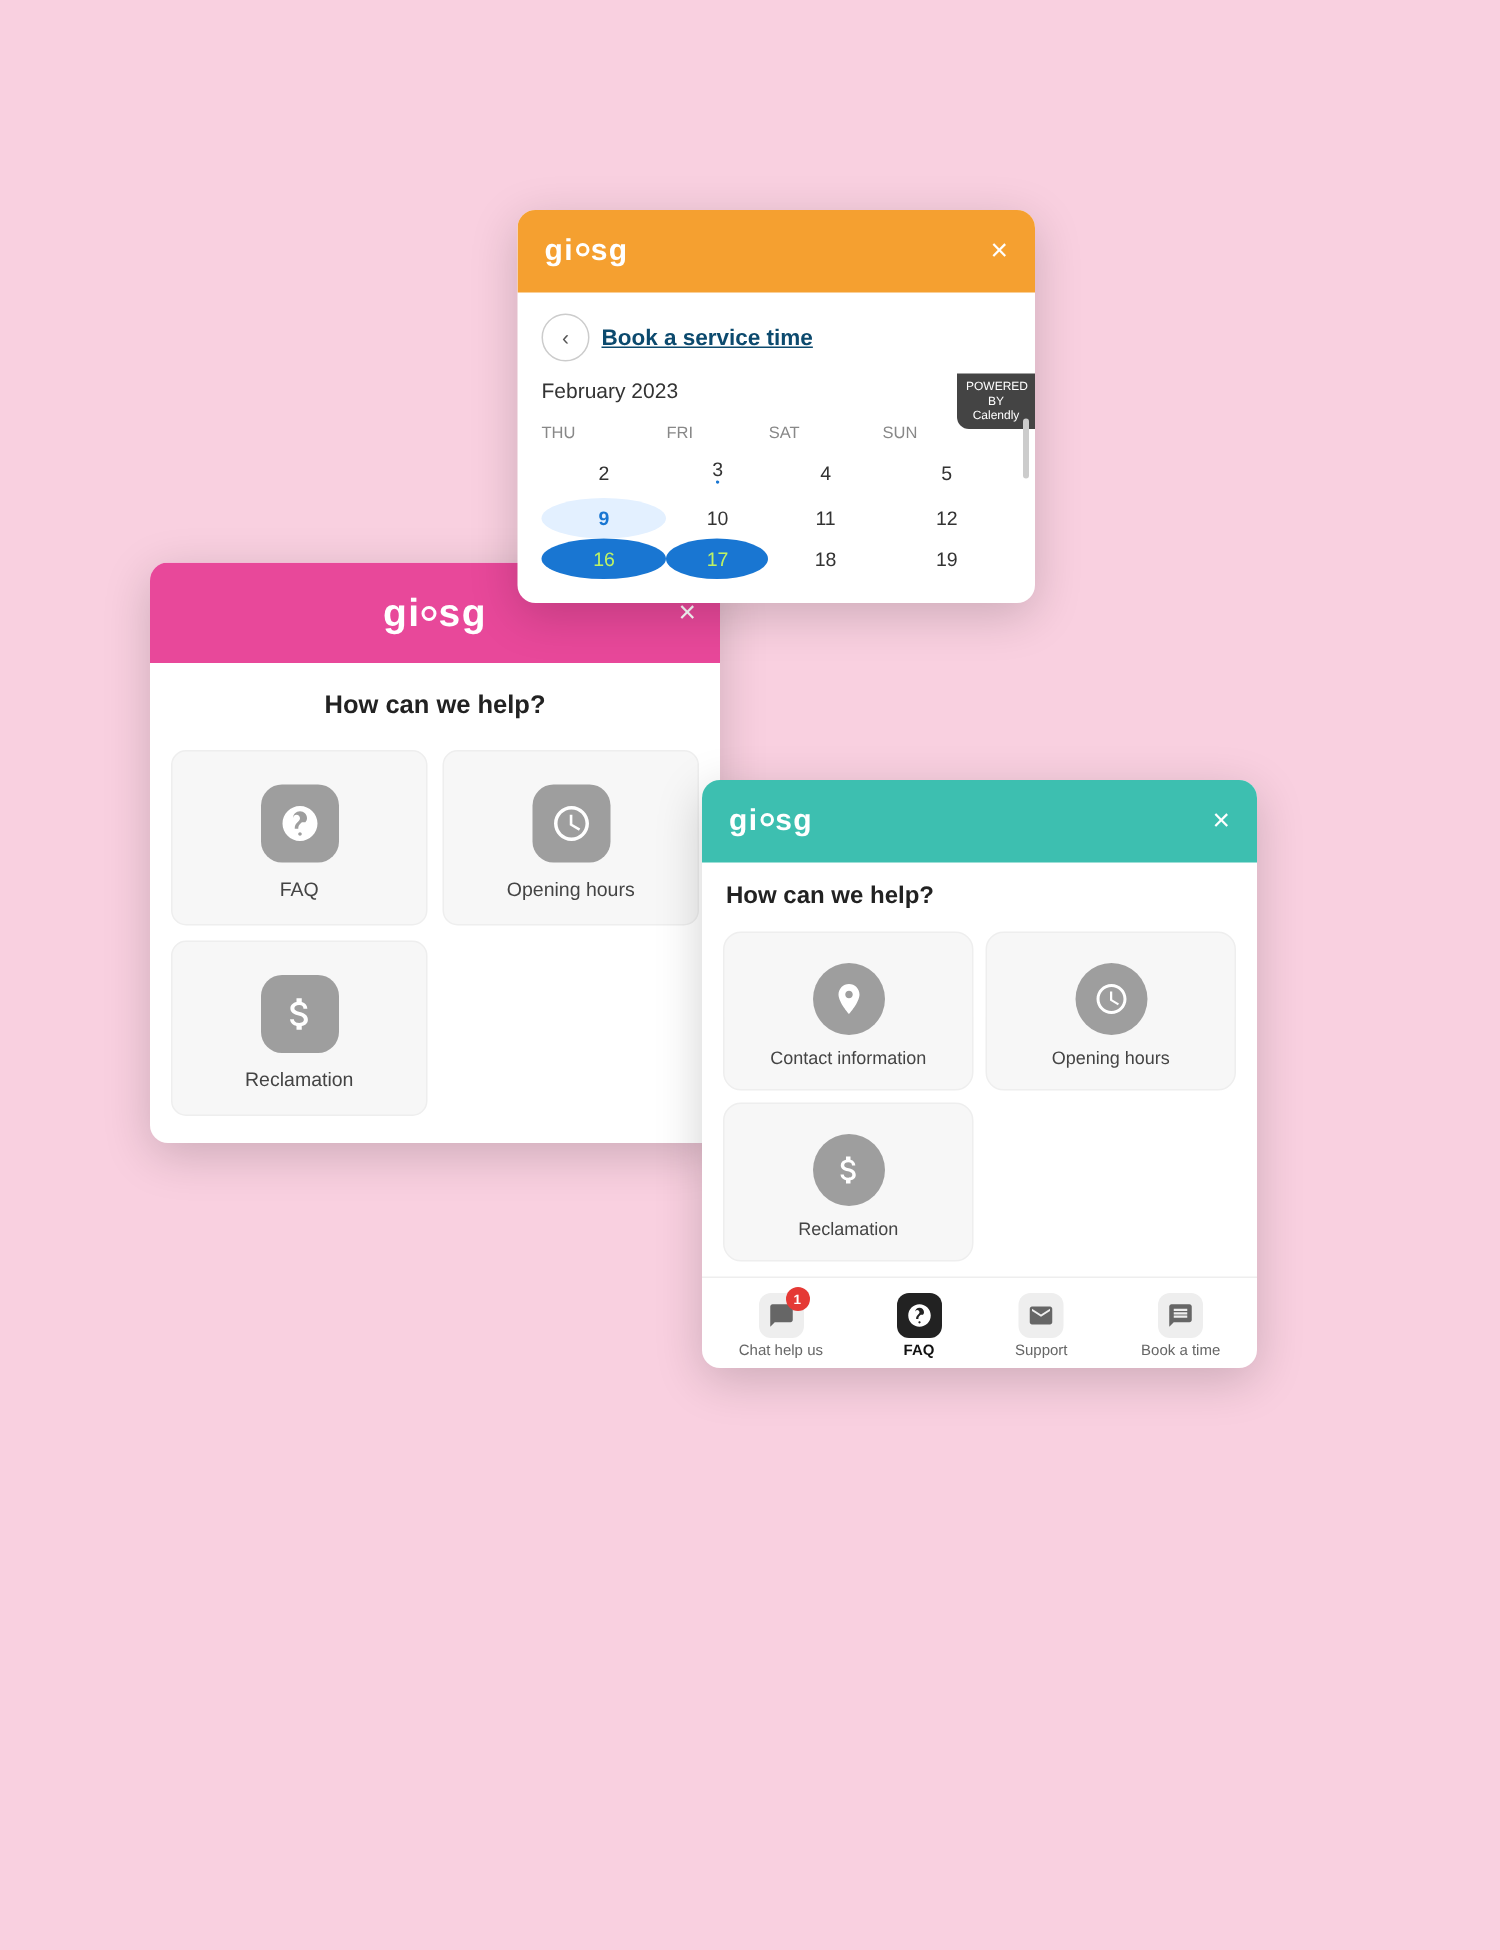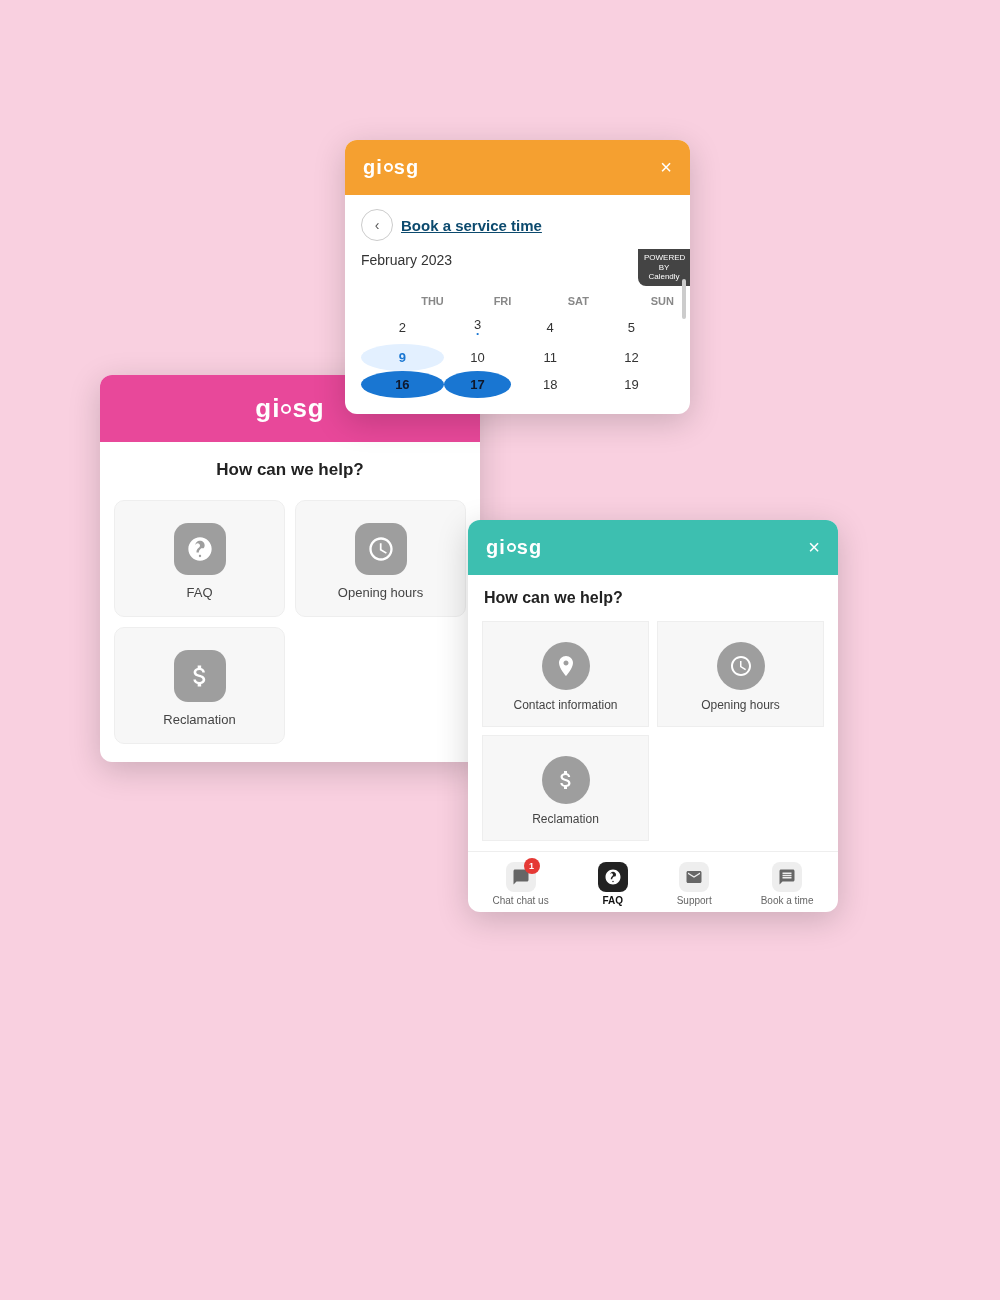--- a/index.html
+++ b/index.html
@@ -182,21 +182,21 @@
       transform: rotate(0deg);
       writing-mode: horizontal-tb;
       text-align: center;
       width: 52px;
       line-height: 1.2;
     }
     .cal-month-nav {
       display: flex;
       align-items: center;
       justify-content: space-between;
-      margin-bottom: 20px;
+      margin-bottom: 8px;
     }
     .cal-month-nav .month-label {
       font-size: 14px;
       color: #333;
       font-weight: 500;
     }
     .cal-month-nav .nav-arrow {
       background: none;
       border: none;
       cursor: pointer;
@@ -207,42 +207,42 @@
     .cal-nav-right {
       color: #2196f3 !important;
     }
     .cal-grid {
       width: 100%;
       border-collapse: collapse;
     }
     .cal-grid th {
       font-size: 11px;
       color: #888;
-      text-align: right;
+      text-align: left;
       padding: 4px 0;
-      font-weight: 700;
+      font-weight: 400;
     }
     .cal-grid td {
       text-align: center;
       padding: 6px 2px;
       font-size: 13px;
       color: #333;
       cursor: pointer;
     }
     .cal-grid td.today {
       background: #e3f0ff;
       border-radius: 50%;
       color: #1976d2;
       font-weight: 700;
     }
     .cal-grid td.selected {
       background: #1976d2;
       border-radius: 50%;
-      color: #0f172a;
-      font-weight: 700;
+      color: #bef264;
+      font-weight: 400;
     }
     .cal-grid td.dot::after {
       content: '•';
       display: block;
       font-size: 8px;
       color: #1976d2;
       line-height: 1;
       margin-top: -2px;
     }
     .cal-scrollbar {
@@ -298,21 +298,21 @@
       color: #222;
     }
     .widget-teal .grid {
       display: grid;
       grid-template-columns: 1fr 1fr;
       gap: 8px;
       padding: 8px 14px 0;
     }
     .widget-teal .grid-item {
       background: #f7f7f7;
-      border-radius: 0;
+      border-radius: 12px;
       display: flex;
       flex-direction: column;
       align-items: center;
       justify-content: center;
       padding: 20px 10px 14px;
       cursor: pointer;
       border: 1px solid #eee;
     }
     .widget-teal .grid-item .icon-wrap {
       width: 48px;
@@ -532,21 +532,21 @@
 
   <div class="footer-nav">
 
     <div class="nav-item">
       <div class="nav-icon" style="position:relative;">
         <svg viewBox="0 0 24 24" fill="#666" width="18" height="18">
             <path d="M20 2H4c-1.1 0-2 .9-2 2v18l4-4h14c1.1 0 2-.9 2-2V4c0-1.1-.9-2-2-2z"></path>
           </svg>
         <div class="badge-red">1</div>
       </div>
-      <span class="nav-label">Chat chat us</span>
+      <span class="nav-label">Chat help us</span>
     </div>
 
     <div class="nav-item">
       <div class="nav-icon active">
         <svg viewBox="0 0 24 24" fill="#fff" width="18" height="18">
             <path d="M12 2C6.48 2 2 6.48 2 12s4.48 10 10 10 10-4.48 10-10S17.52 2 12 2zm0 17c-.55 0-1-.45-1-1s.45-1 1-1 1 .45 1 1-.45 1-1 1zm1.07-7.75l-.9.92C11.45 12.9 11 13.5 11 15h-2v-.5c0-1.1.45-2.1 1.17-2.83l1.24-1.26c.37-.36.59-.86.59-1.41 0-1.1-.9-2-2-2s-2 .9-2 2H8c0-2.21 1.79-4 4-4s4 1.79 4 4c0 .88-.36 1.68-.93 2.25z"></path>
           </svg>
       </div>
       <span class="nav-label active">FAQ</span>
     </div>

